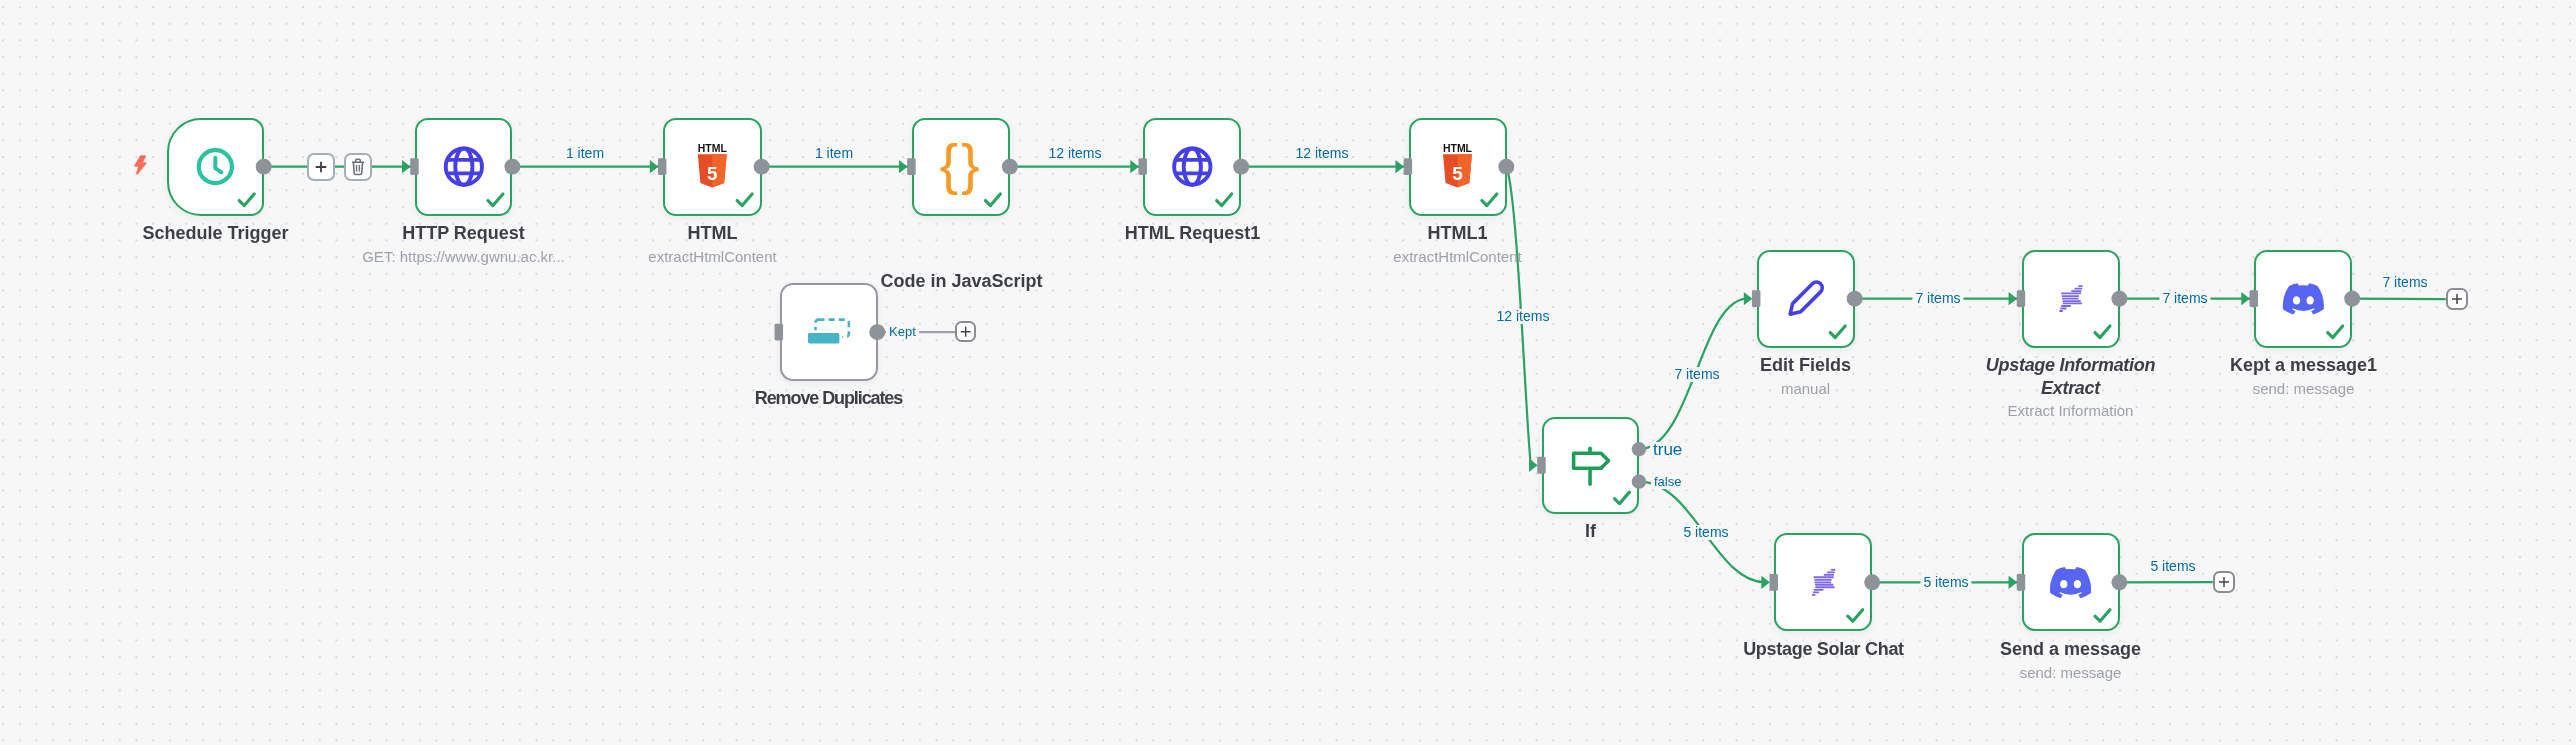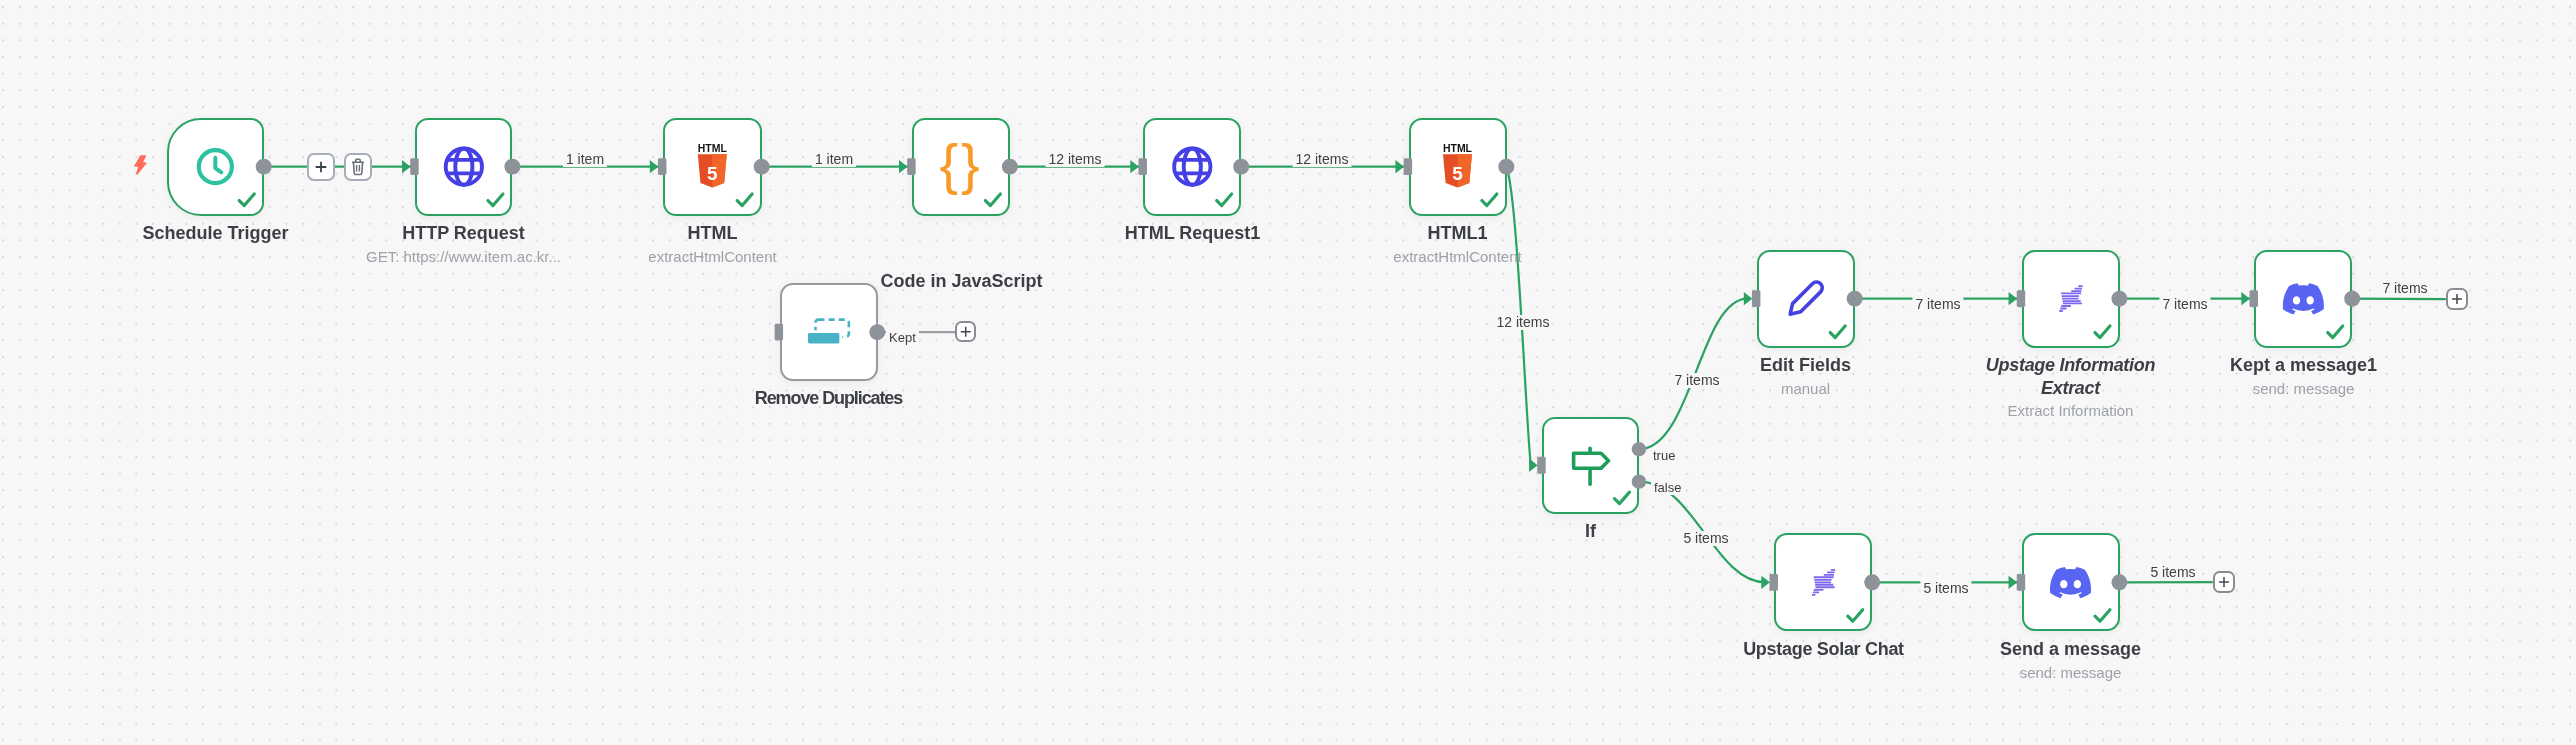--- a/index.html
+++ b/index.html
@@ -4,21 +4,21 @@
 html,body{margin:0;padding:0;}
 #canvas{position:relative;width:2576px;height:746px;overflow:hidden;
  background-color:#f7f7f8;
  font-family:"Liberation Sans",sans-serif;}
 .node{position:absolute;background:#fff;border:2.2px solid #2aa262;border-radius:13px;box-sizing:border-box;box-shadow:0 2px 7px rgba(60,60,70,0.07);}
 .node.gray{border-color:#97999e;}
 .node.trigger{border-radius:34px 13px 13px 34px;}
 svg.lay{position:absolute;left:0;top:0;}
 .tlabel{position:absolute;text-align:center;color:#3c3f45;font-size:18px;font-weight:bold;line-height:23px;}
 .slabel{position:absolute;text-align:center;color:#9da1a8;font-size:15px;line-height:16px;}
-.clabel{position:absolute;color:#404040;font-size:14px;line-height:15px;background:#f7f7f8;padding:0 3px;white-space:nowrap;margin-top:6px;}
+.clabel{position:absolute;color:#0369a1;font-size:14px;line-height:15px;background:#f7f7f8;padding:0 3px;white-space:nowrap;}
 .pbtn{position:absolute;background:#fff;box-sizing:border-box;}
 
 </style></head><body>
 <div id="canvas">
 <svg class="lay" width="2576" height="746" viewBox="0 0 2584 748">
       <defs>
         <pattern id="dots" width="16.72" height="16.72" patternUnits="userSpaceOnUse" patternTransform="translate(2.0,5.86)">
           <circle cx="1.1" cy="1.1" r="1.05" fill="#d0d2d5"></circle>
         </pattern>
       </defs>
@@ -158,21 +158,21 @@
 <div class="pbtn" style="left:2446px;top:288px;width:22px;height:22px;border:2.4px solid #898d93;border-radius:6.5px;"></div>
 <svg class="lay" style="left:2446px;top:288px" width="22" height="22" viewBox="0 0 22 22">
       <path d="M11.0,6.0 V16.0 M6.0,11.0 H16.0" stroke="#42464c" stroke-width="1.5"></path>
     </svg>
 <div class="pbtn" style="left:2213px;top:571px;width:22px;height:22px;border:2.4px solid #898d93;border-radius:6.5px;"></div>
 <svg class="lay" style="left:2213px;top:571px" width="22" height="22" viewBox="0 0 22 22">
       <path d="M11.0,6.0 V16.0 M6.0,11.0 H16.0" stroke="#42464c" stroke-width="1.5"></path>
     </svg>
 <div class="tlabel" style="left:56px;top:222px;width:319px;">Schedule Trigger</div>
 <div class="tlabel" style="left:304px;top:222px;width:319px;">HTTP Request</div>
-<div class="slabel" style="left:304px;top:249px;width:319px;">GET: https://www.item.ac.kr...</div>
+<div class="slabel" style="left:304px;top:249px;width:319px;">GET: https://www.gwnu.ac.kr...</div>
 <div class="tlabel" style="left:553px;top:222px;width:319px;">HTML</div>
 <div class="slabel" style="left:553px;top:249px;width:319px;">extractHtmlContent</div>
 <div class="tlabel" style="left:802px;top:222px;width:319px;margin-top:48px;">Code in JavaScript</div>
 <div class="tlabel" style="left:1033px;top:222px;width:319px;">HTML Request1</div>
 <div class="tlabel" style="left:1298px;top:222px;width:319px;">HTML1</div>
 <div class="slabel" style="left:1298px;top:249px;width:319px;">extractHtmlContent</div>
 <div class="tlabel" style="left:669px;top:387px;width:319px;letter-spacing:-1.1px;">Remove Duplicates</div>
 <div class="tlabel" style="left:1431px;top:520px;width:319px;">If</div>
 <div class="tlabel" style="left:1646px;top:354px;width:319px;">Edit Fields</div>
 <div class="slabel" style="left:1646px;top:381px;width:319px;">manual</div>
@@ -188,16 +188,16 @@
 <div class="clabel" style="left:1075px;top:146px;transform:translateX(-50%);">12 items</div>
 <div class="clabel" style="left:1322px;top:146px;transform:translateX(-50%);">12 items</div>
 <div class="clabel" style="left:1523px;top:309px;transform:translateX(-50%);">12 items</div>
 <div class="clabel" style="left:1697px;top:367px;transform:translateX(-50%);">7 items</div>
 <div class="clabel" style="left:1706px;top:525px;transform:translateX(-50%);">5 items</div>
 <div class="clabel" style="left:1938px;top:291px;transform:translateX(-50%);">7 items</div>
 <div class="clabel" style="left:2185px;top:291px;transform:translateX(-50%);">7 items</div>
 <div class="clabel" style="left:2405px;top:275px;transform:translateX(-50%);">7 items</div>
 <div class="clabel" style="left:1946px;top:575px;transform:translateX(-50%);">5 items</div>
 <div class="clabel" style="left:2173px;top:559px;transform:translateX(-50%);">5 items</div>
-<div class="clabel" style="left:1650px;top:442px;font-size:13px;">true</div>
+<div class="clabel" style="left:1650px;top:442px;font-size:17px;">true</div>
 <div class="clabel" style="left:1651px;top:474px;font-size:13px;">false</div>
 <div class="clabel" style="left:886px;top:324px;font-size:13px;">Kept</div>
 </div>
 
 </body></html>

